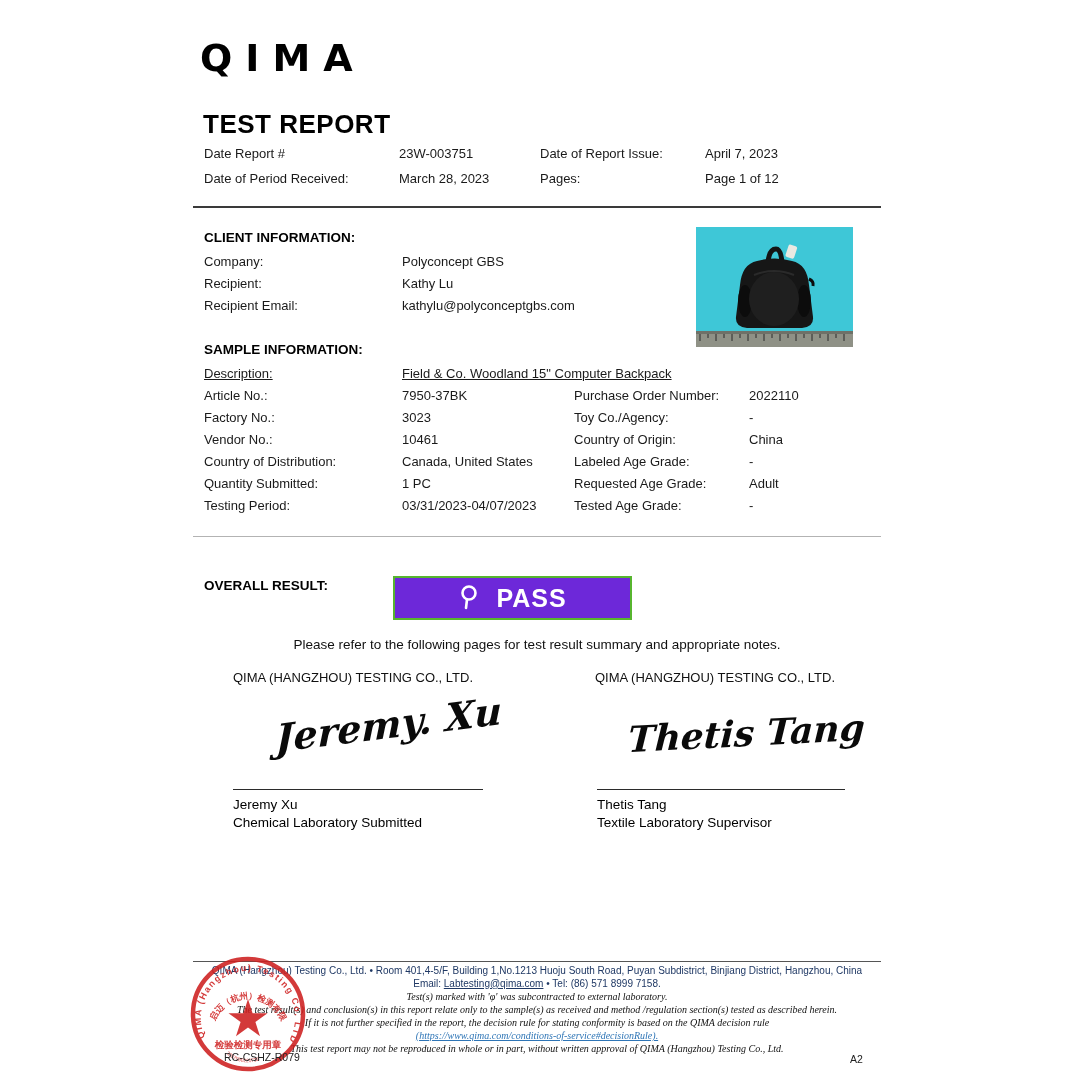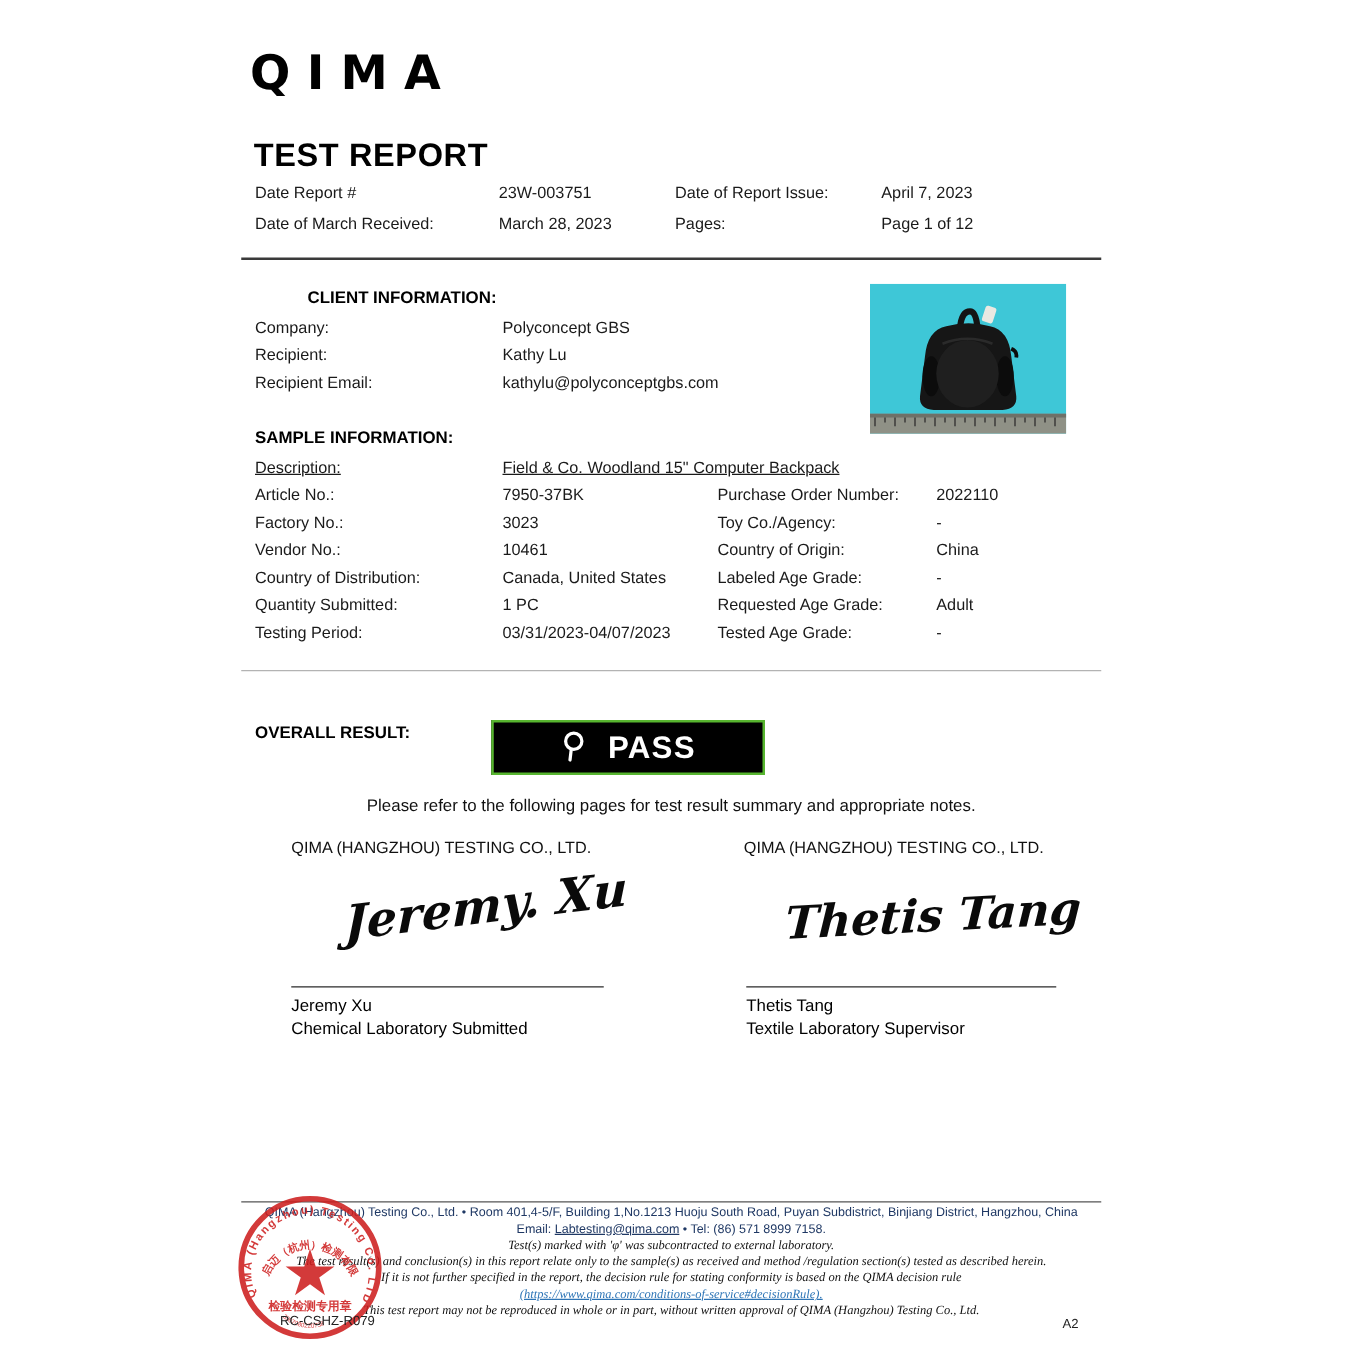--- a/index.html
+++ b/index.html
@@ -22,21 +22,21 @@
   .kv-row{display:grid;grid-template-columns:198px 1fr;height:22px;line-height:22px;}
   .sample-table{left:204px;top:363px;width:676px;font-size:13px;}
   .s-row{display:grid;grid-template-columns:198px 172px 175px 1fr;height:22px;line-height:22px;}
   .s-desc{display:grid;grid-template-columns:198px 1fr;height:22px;line-height:22px;text-decoration:underline;}
 
   
   .photo{left:696px;top:227px;width:157px;height:120px;}
 
   
   .result-label{left:204px;top:578px;font-size:13.5px;font-weight:bold;color:#000;}
-  .badge{left:393px;top:576px;width:219px;height:44px;background:#000000;
+  .badge{left:393px;top:576px;width:239px;height:44px;background:#6d28d9;
          display:flex;align-items:center;justify-content:center;gap:16px;
          box-shadow:inset 0 0 0 2px #57b52f;}
   .badge-text{color:#fff;font-size:25px;font-weight:bold;letter-spacing:1px;}
   .note{left:193px;top:637px;width:688px;text-align:center;font-size:13.5px;color:#111;}
 
   
   .company{top:670px;font-size:13px;color:#111;}
   .sig-script{font-family:"DejaVu Serif","Liberation Serif",serif;font-style:italic;font-weight:bold;
               color:#0a0a0a;}
   .sig-line{border-top:1.5px solid #2b2b2b;height:0;}
@@ -65,30 +65,30 @@
   <div class="abs doc-title">TEST REPORT</div>
 
   <div class="abs meta-table">
     <div class="meta-row">
       <span>Date Report #</span>
       <span>23W-003751</span>
       <span>Date of Report Issue:</span>
       <span>April 7, 2023</span>
     </div>
     <div class="meta-row">
-      <span>Date of March Received:</span>
+      <span>Date of Period Received:</span>
       <span>March 28, 2023</span>
       <span>Pages:</span>
       <span>Page 1 of 12</span>
     </div>
   </div>
 
   <div class="abs rule" style="top:206px;"></div>
 
-  <div class="abs sec-head" style="left:204px;top:230px;margin-left:42px;">CLIENT INFORMATION:</div>
+  <div class="abs sec-head" style="left:204px;top:230px;">CLIENT INFORMATION:</div>
   <div class="abs kv-table">
     <div class="kv-row">
       <span>Company:</span>
       <span>Polyconcept GBS</span>
     </div>
     <div class="kv-row">
       <span>Recipient:</span>
       <span>Kathy Lu</span>
     </div>
     <div class="kv-row">

